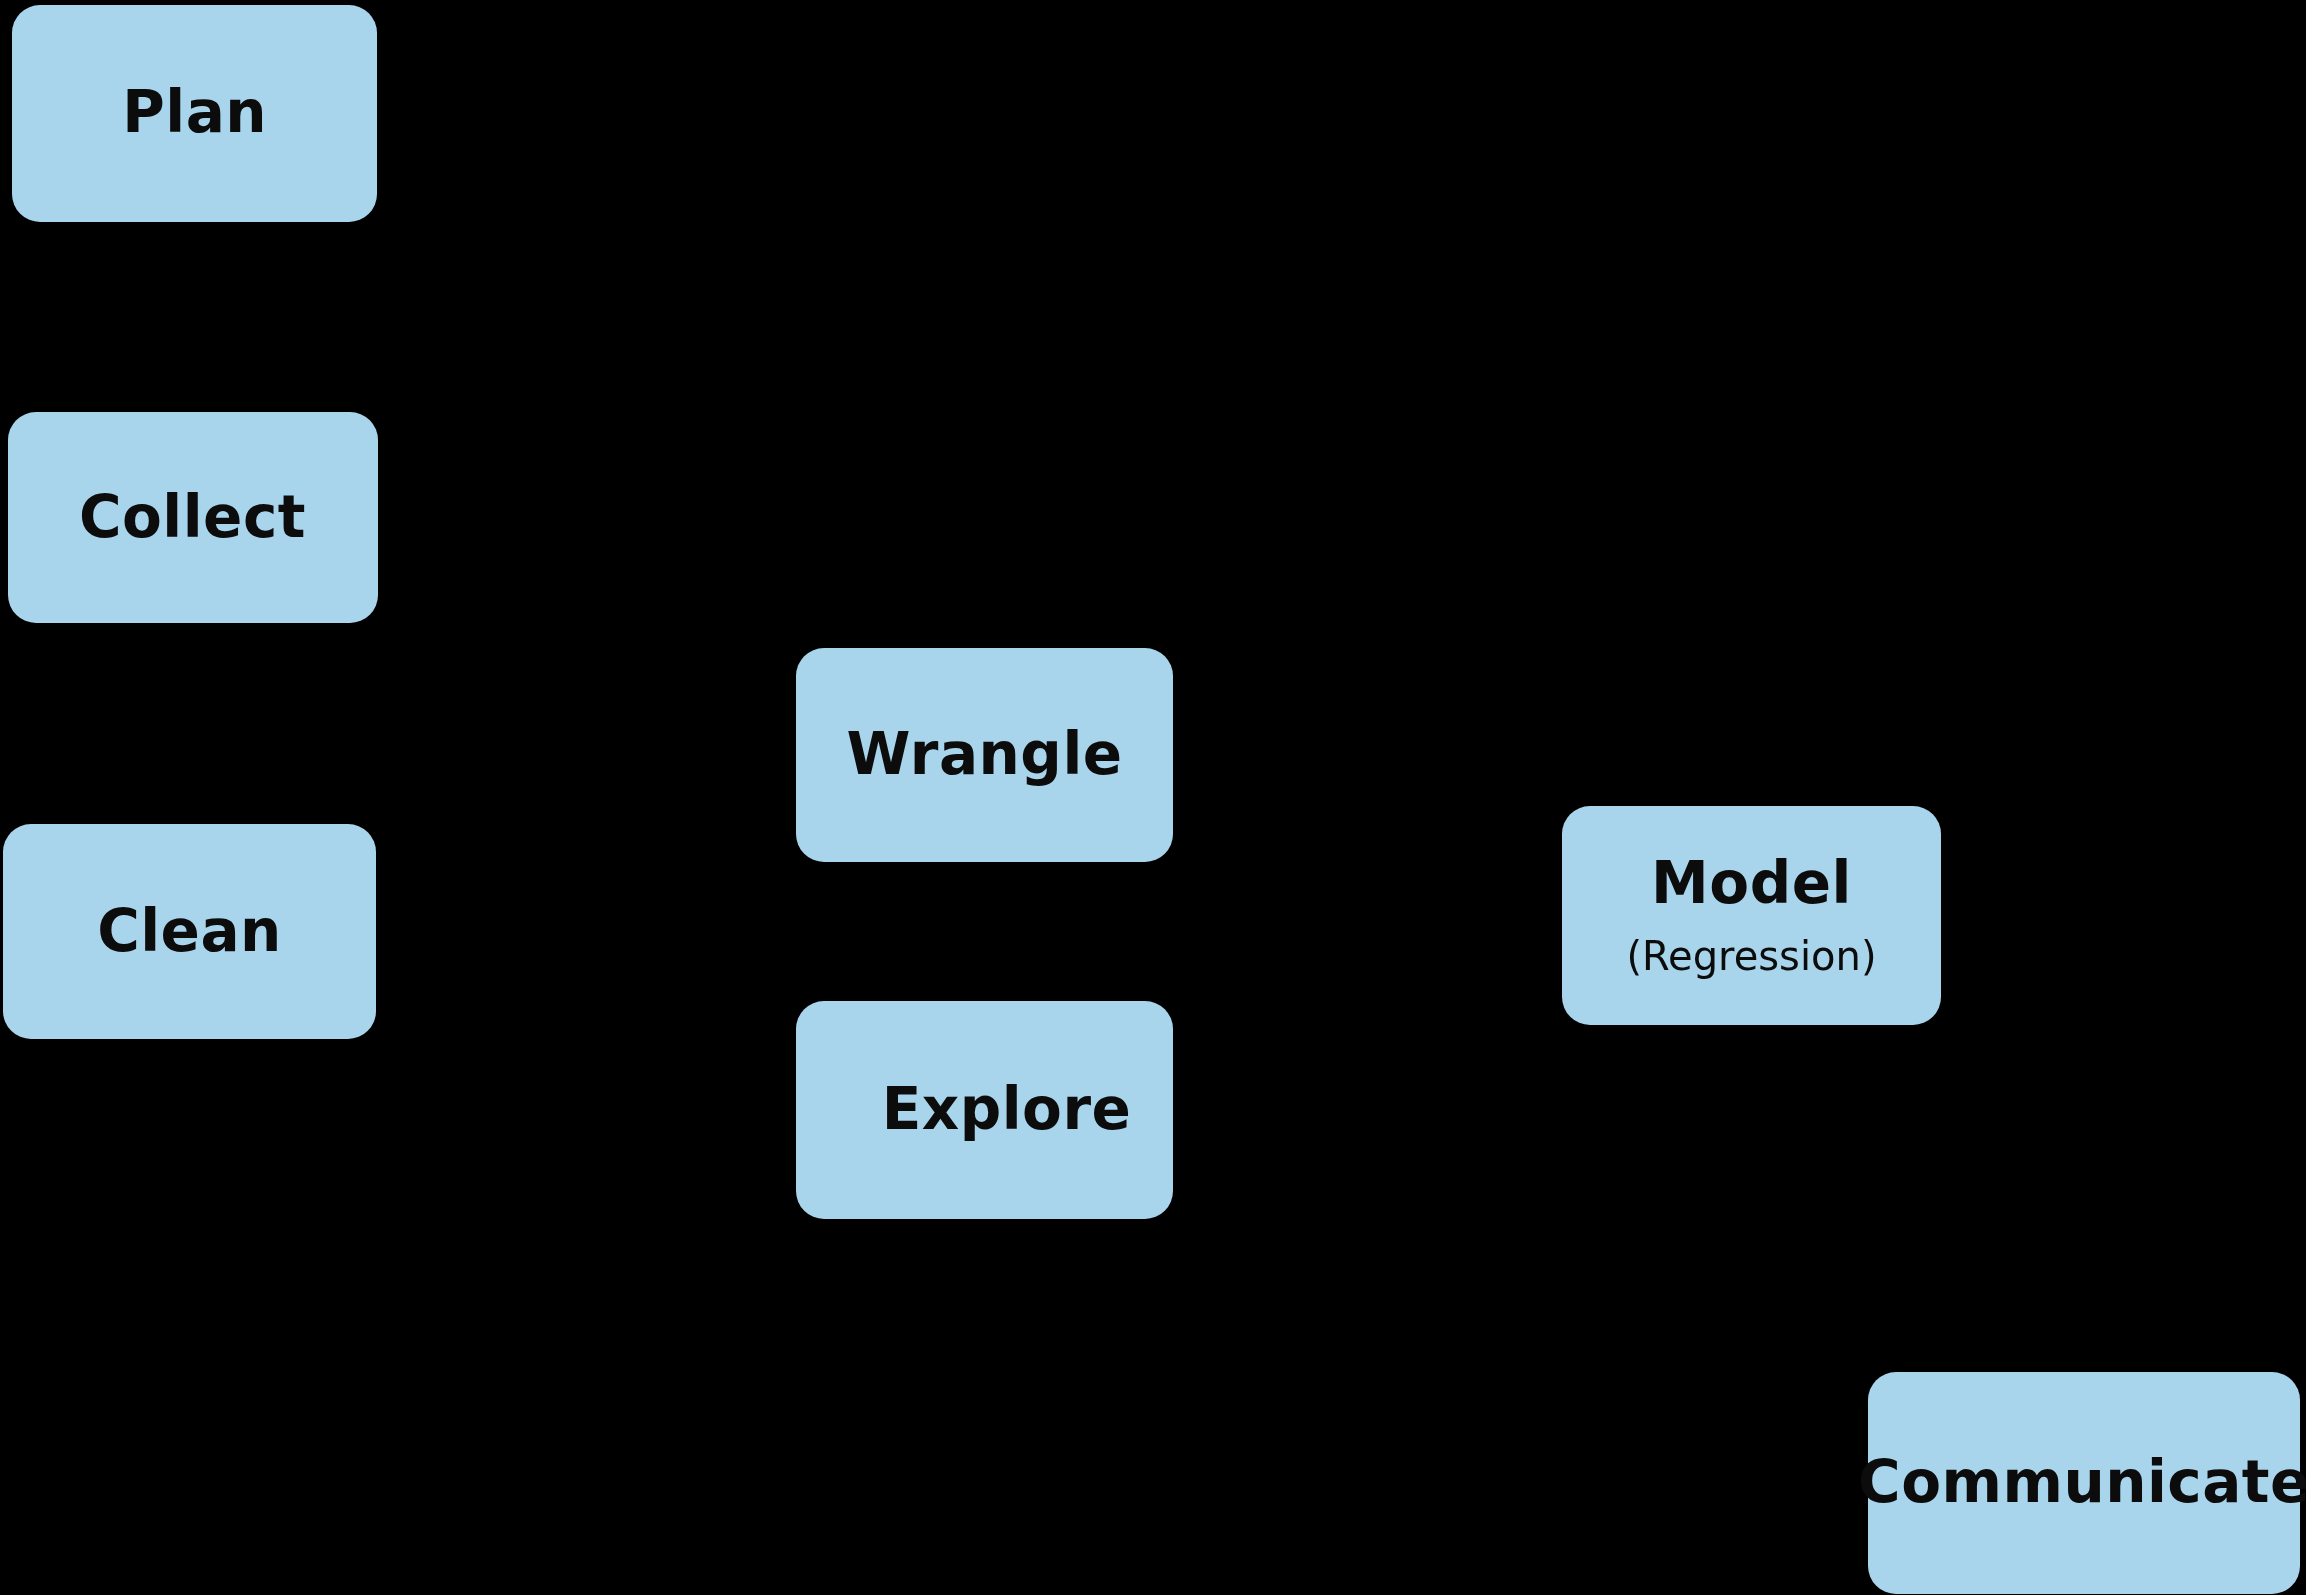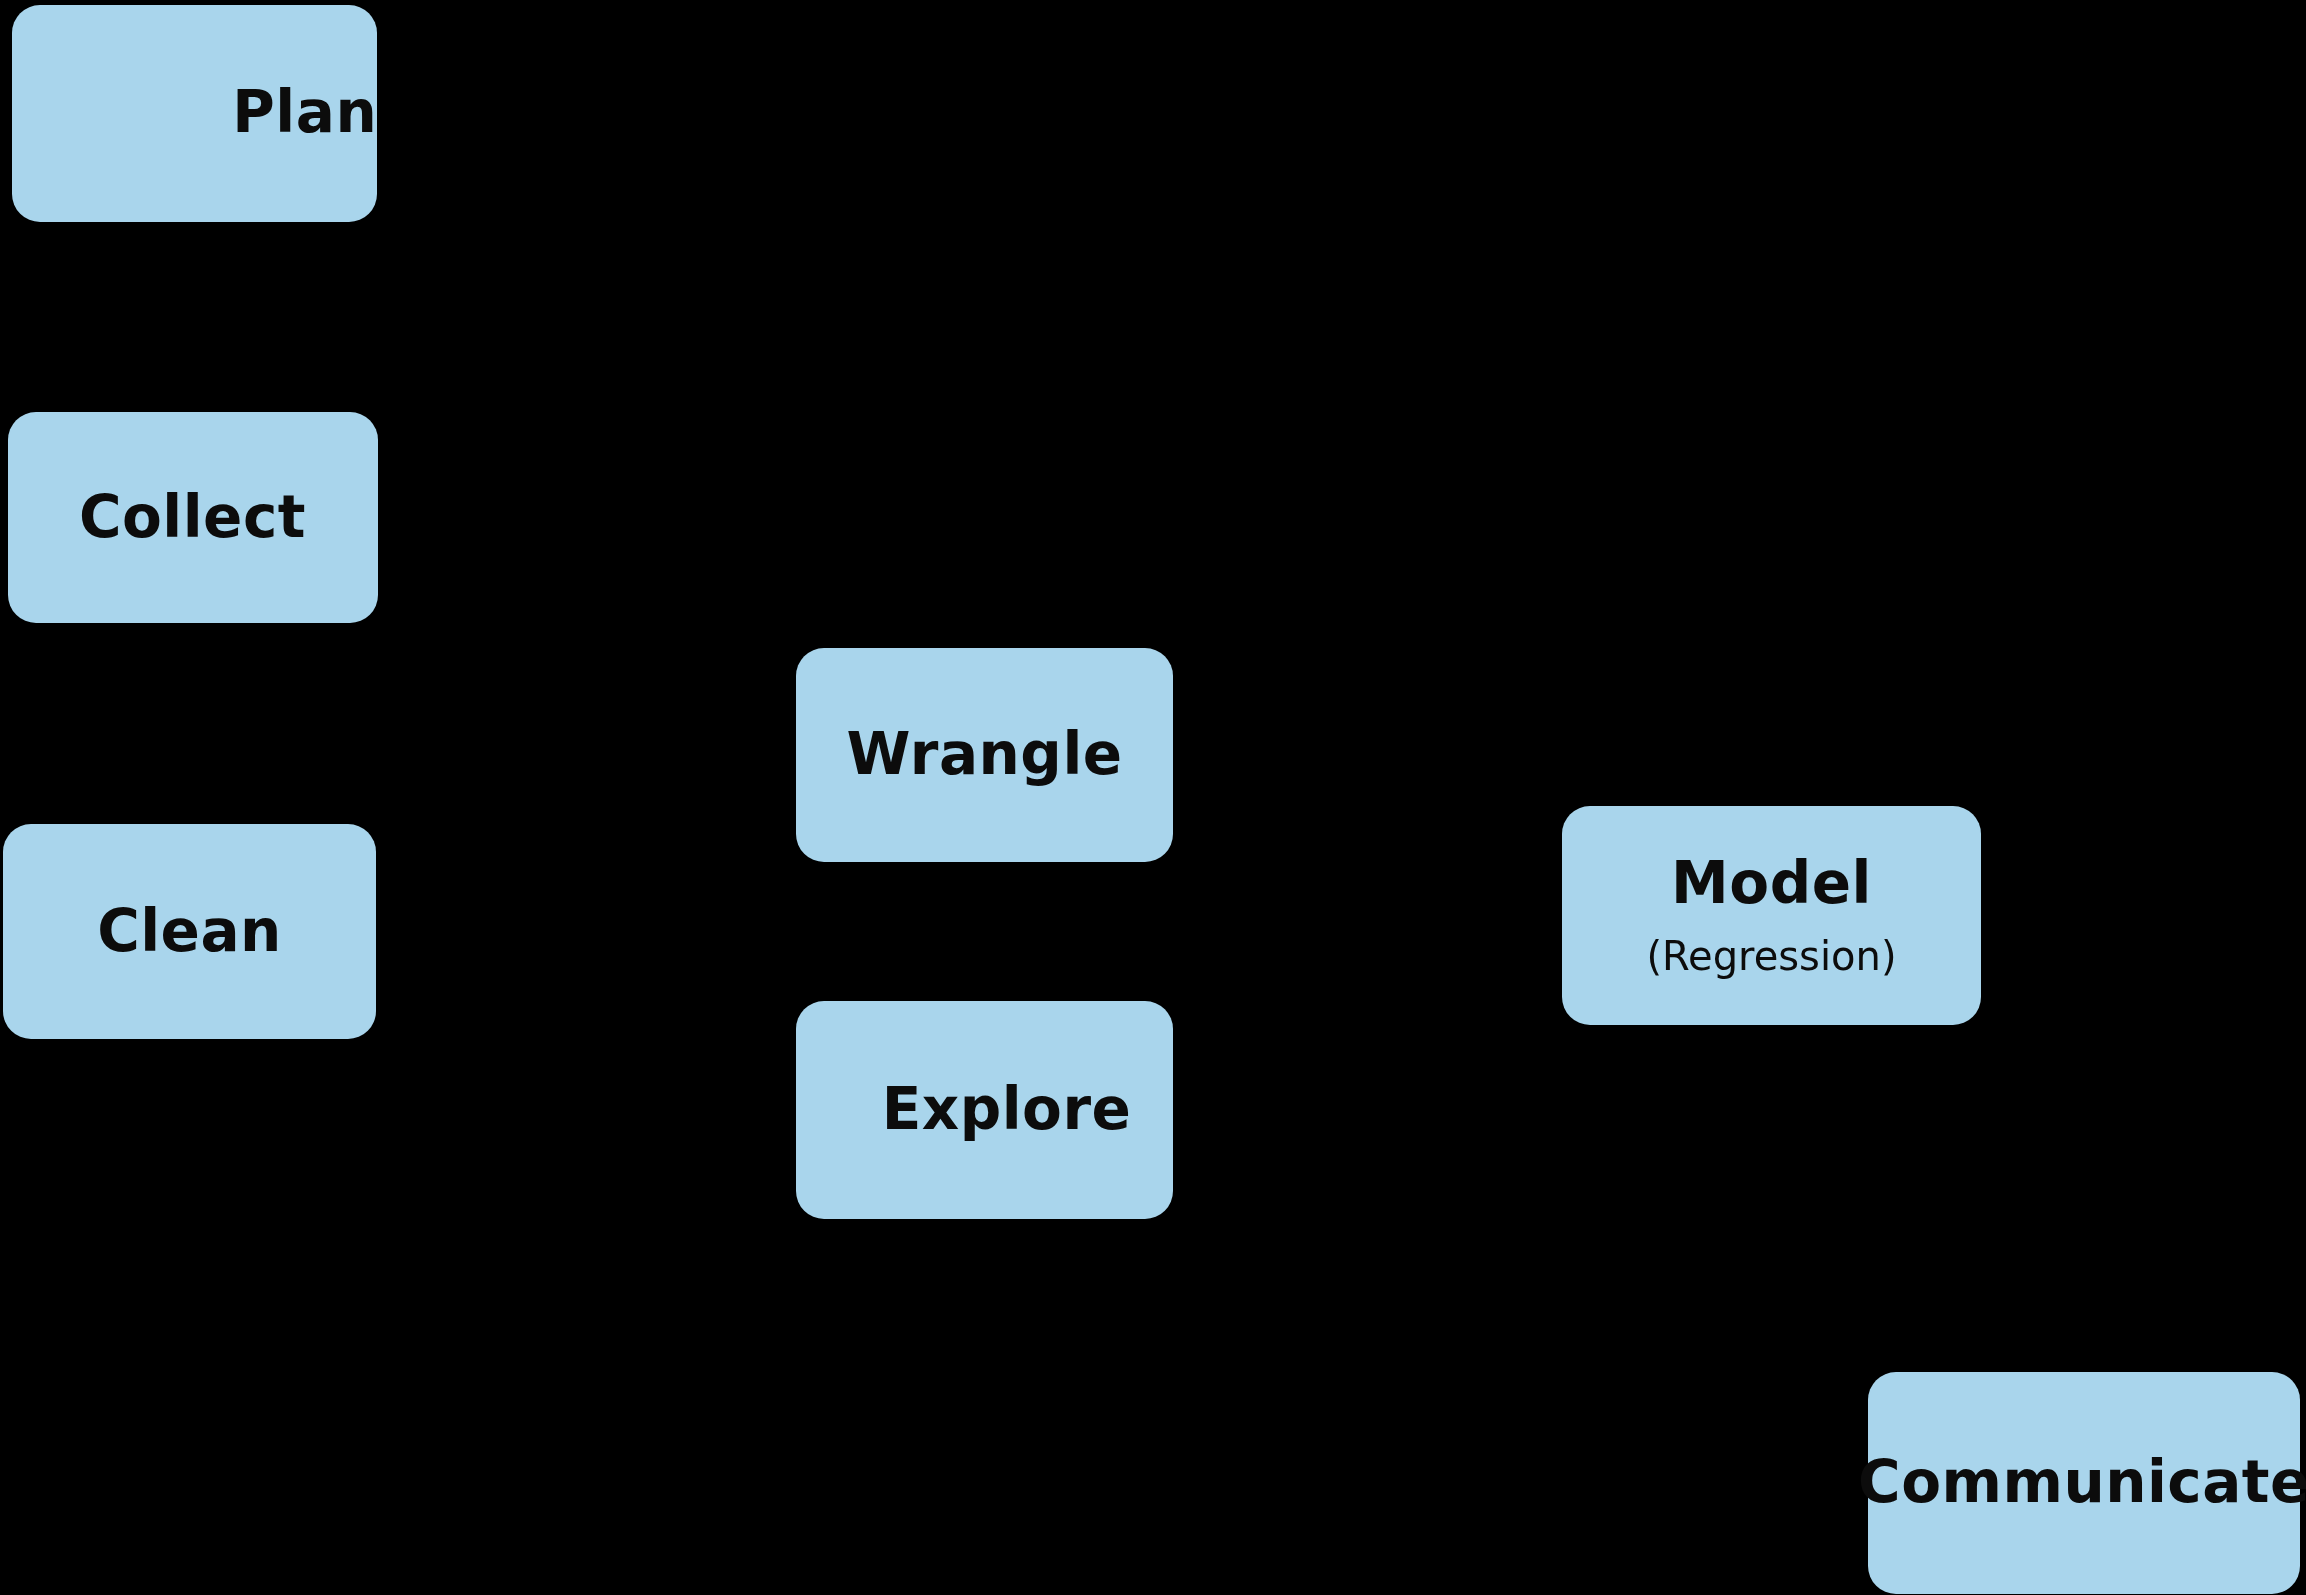--- a/index.html
+++ b/index.html
@@ -37,26 +37,26 @@
     letter-spacing: 0.5px;
   }
   .node-sublabel {
     font-size: 40px;
     font-weight: 400;
     color: #0c0c0c;
     line-height: 1.15;
     margin-top: 5.6px;
   }
   
-  .node-plan        { left: 12.2px;   top: 4.7px;    width: 365px; height: 217px; align-items: flex-end; }
+  .node-plan        { left: 12.2px;   top: 4.7px;    width: 365px; height: 217px; }
   .node-collect     { left: 7.5px;    top: 412px;  width: 370px; height: 211px; }
   .node-clean       { left: 3px;   top: 824px;  width: 373px; height: 215px; }
   .node-wrangle     { left: 796px;  top: 648px;  width: 377px; height: 214px; }
   .node-explore     { left: 796px;  top: 1001px; width: 377px; height: 218px; padding-left: 44px; }
-  .node-model       { left: 1562px; top: 806px;  width: 419px; height: 219px; gap: 12px; }
+  .node-model       { left: 1562px; top: 806px;  width: 379px; height: 219px; gap: 12px; }
   .node-communicate { left: 1868px; top: 1372px; width: 432px; height: 222px; }
 </style>
 </head>
 <body>
 
 <div class="canvas">
 
   <div class="node node-plan">
     <span class="node-label">Plan</span>
   </div>

